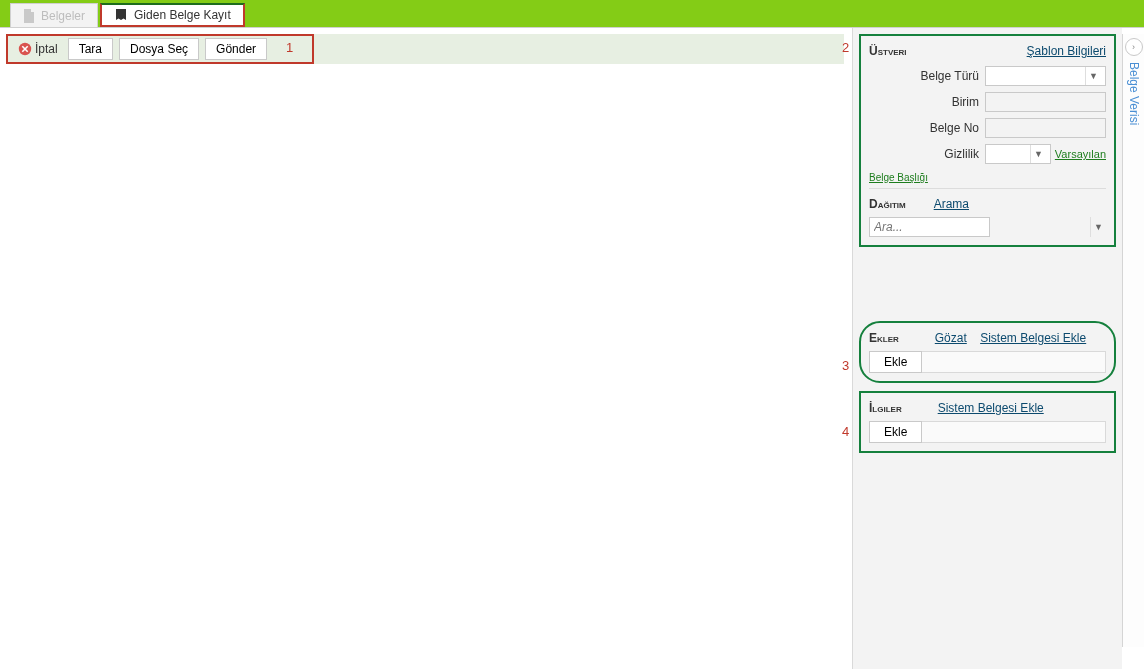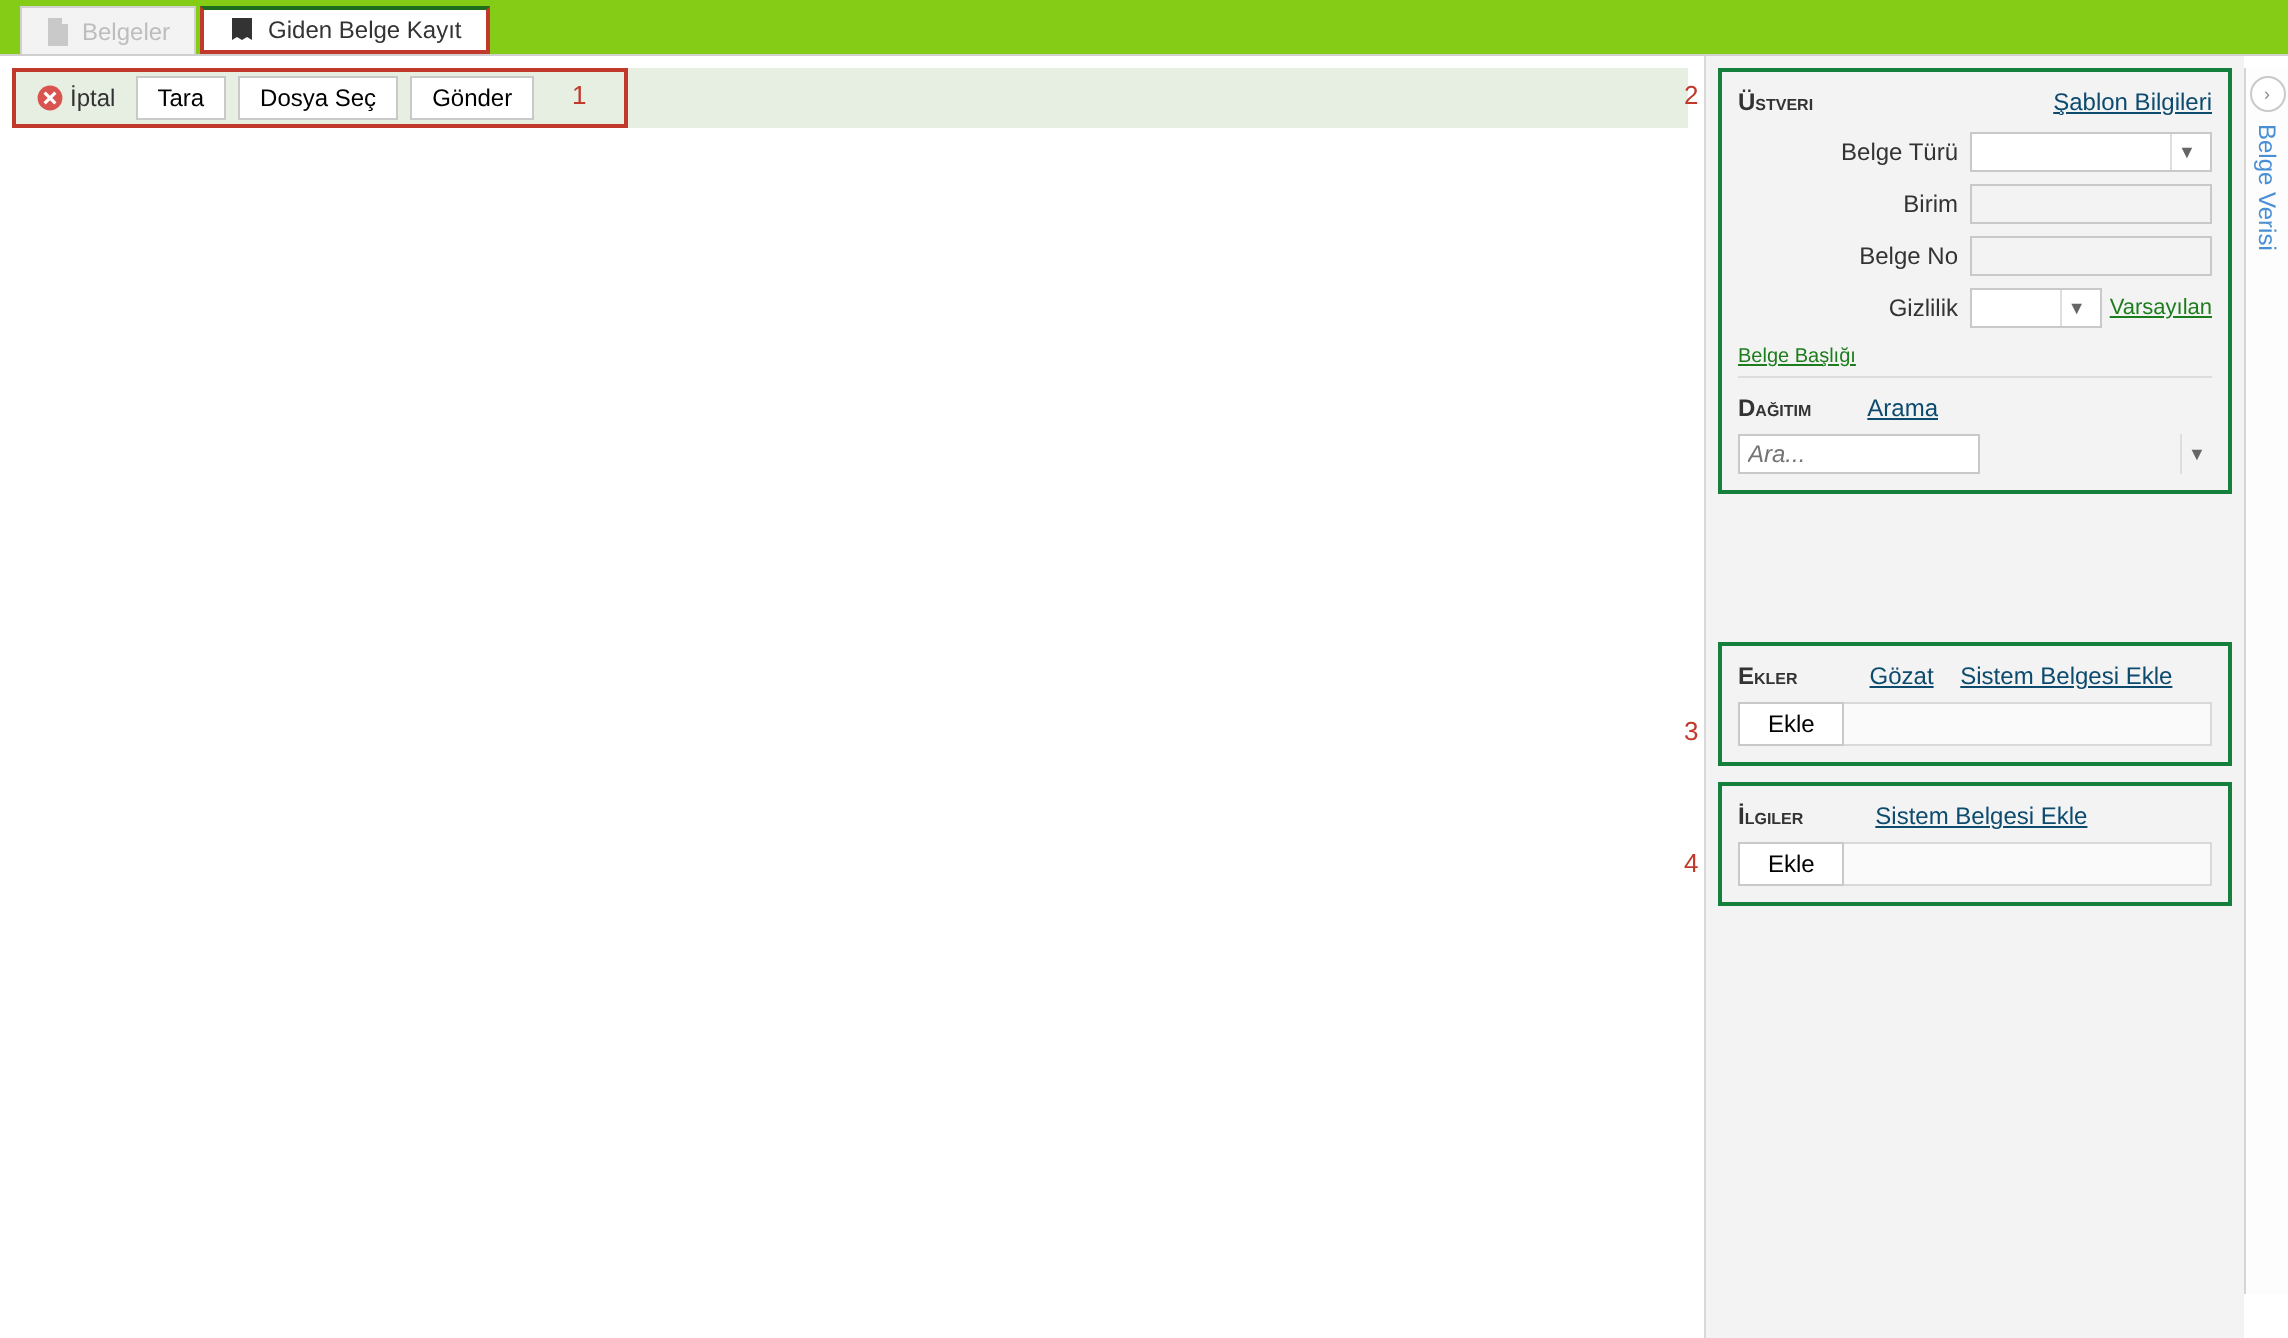--- a/index.html
+++ b/index.html
@@ -267,21 +267,21 @@
   .ekle-row .fill {
     flex: 1;
     border: 1px solid #d9d9d9;
     border-left: none;
     background: #fafafa;
     height: 22px;
   }
 
   .spacer-356 { height: 66px; }
 
-  .box.box3 { margin-top: 0; }
+  .box.box3 { margin-top: 0; border-radius: 21px; }
 </style>
 </head>
 <body>
 
 <div class="tabbar">
   <div class="tab">
     <svg width="12" height="14" viewBox="0 0 12 14">
         <path fill="#c9c9c9" d="M1 0h7l3 3v11H1zM8 0v3h3"></path>
       </svg>
     <span>Belgeler</span>

